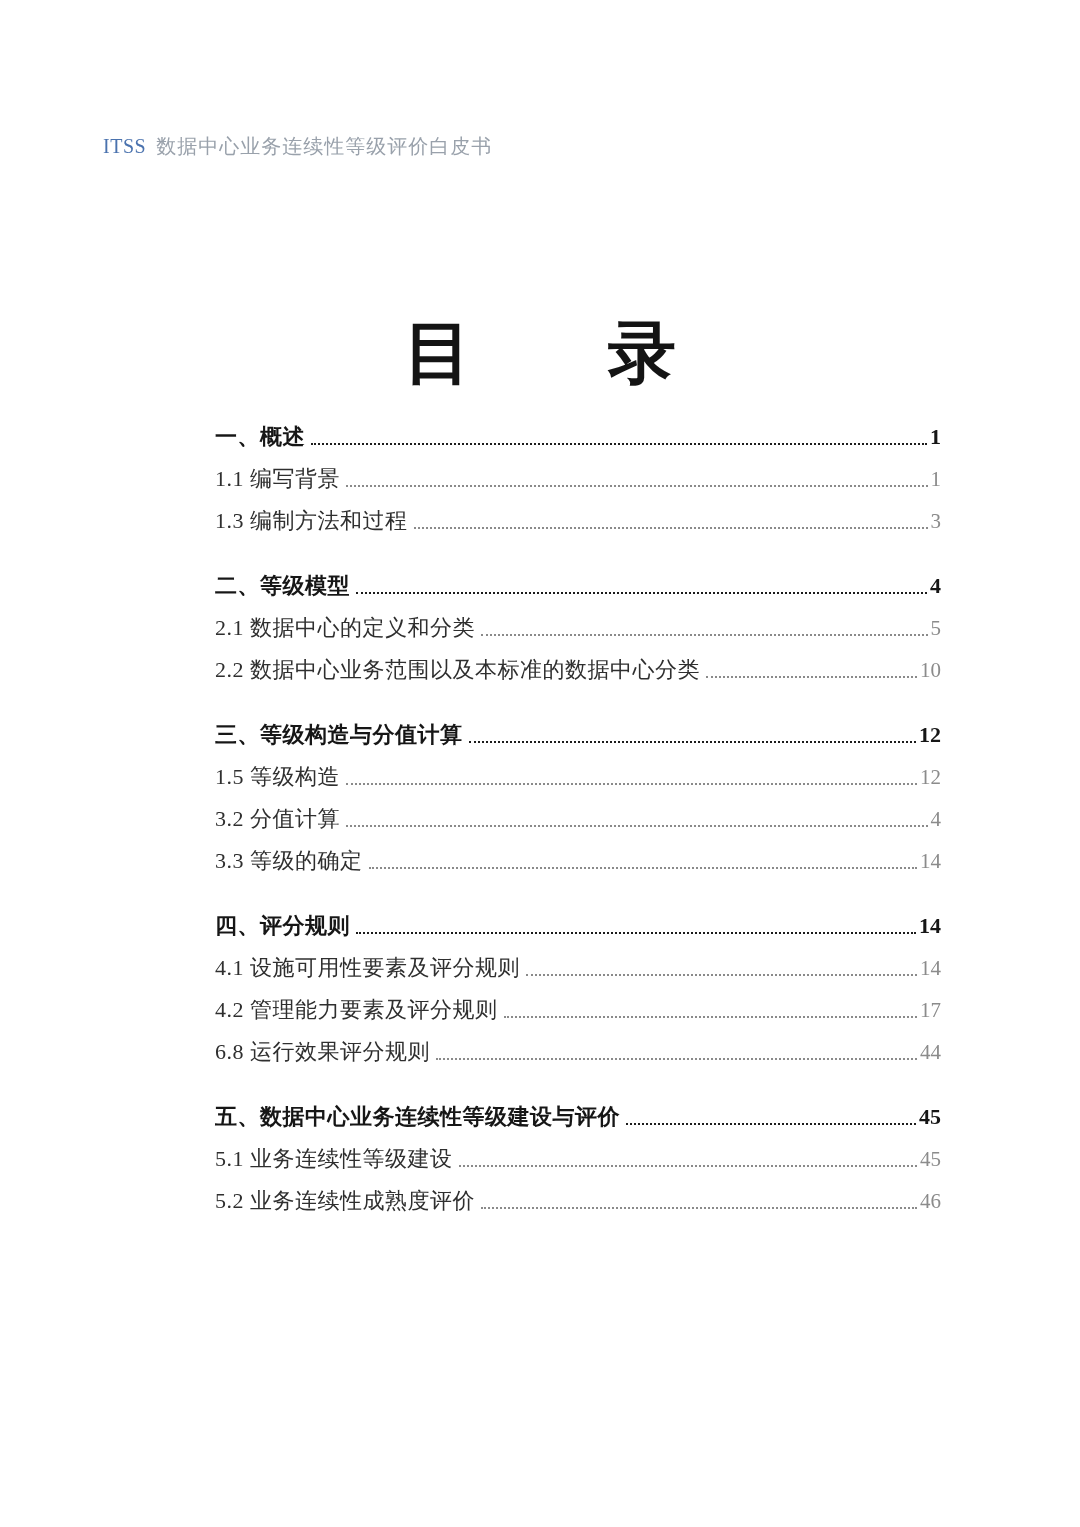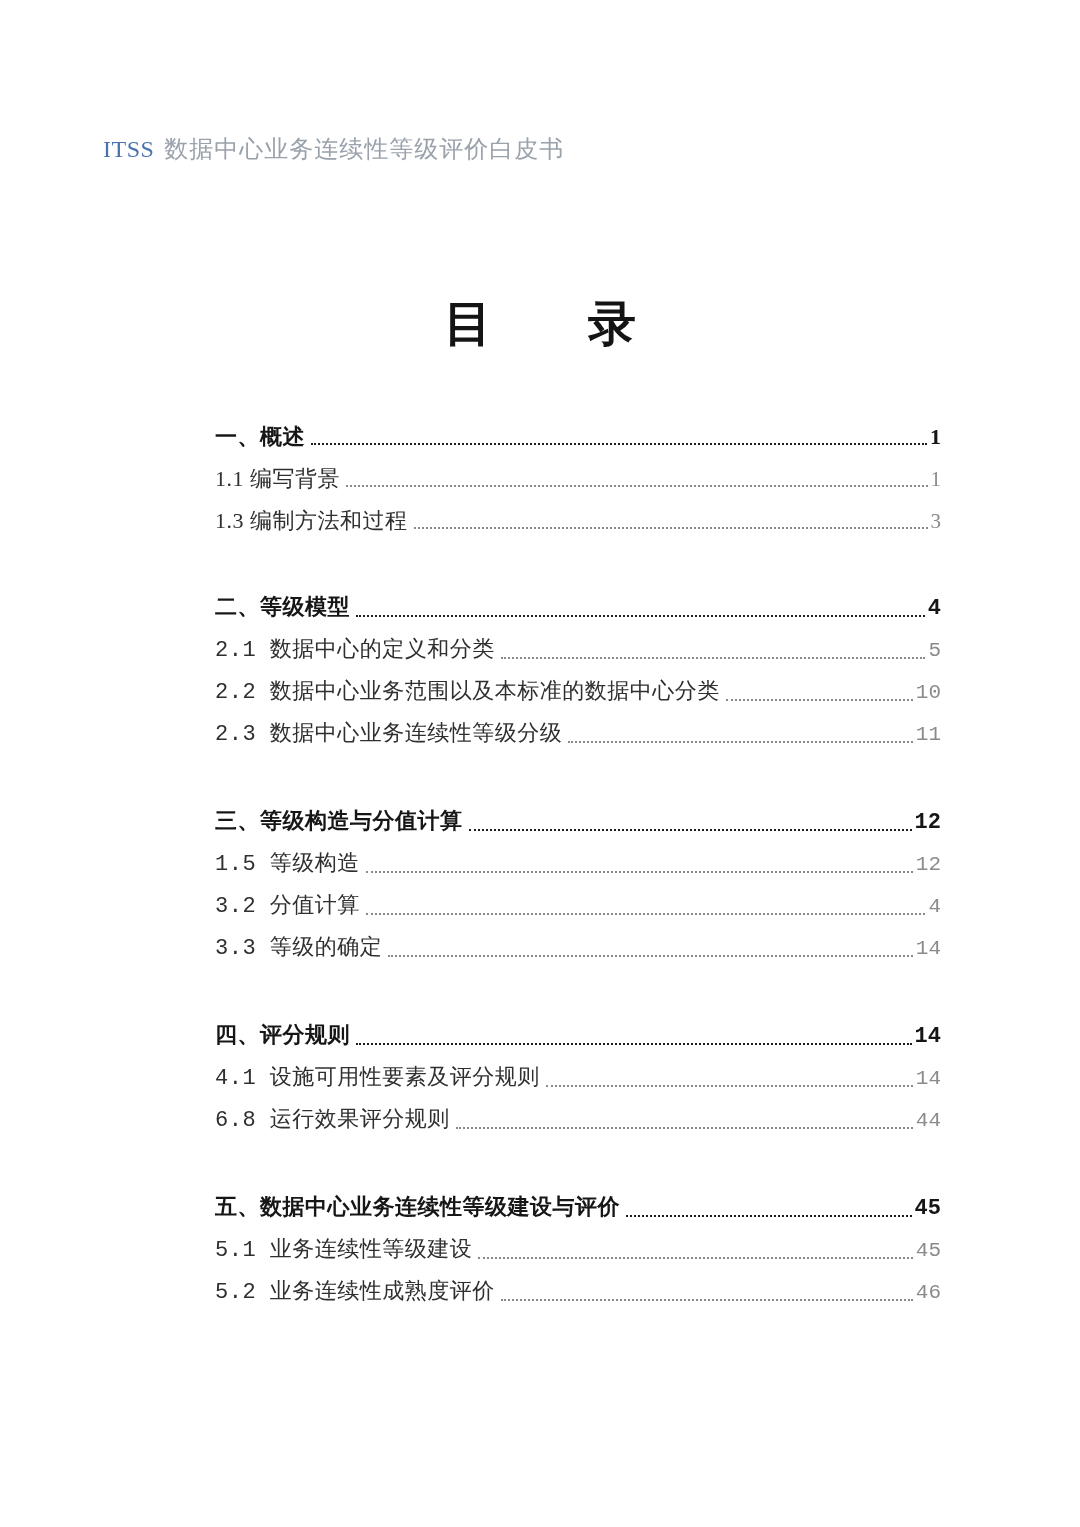--- a/index.html
+++ b/index.html
@@ -9,53 +9,53 @@
     position: relative;
     overflow: hidden;
     font-family: "Liberation Serif", "DejaVu Serif", serif;
   }
   .page { position: absolute; inset: 0; background: #ffffff; }
 
   
   .doc-header {
     position: absolute;
     left: 103px; top: 133px;
-    font-size: 24px;
+    font-size: 20px;
     white-space: nowrap;
     letter-spacing: 0.5px;
   }
   .doc-header .logo-text {
     color: #4a72ae;
     font-family: "Liberation Serif", "DejaVu Serif", serif;
     margin-right: 10px;
   }
   .doc-header .header-title {
     color: #99a1ab;
     font-family: "Liberation Sans", "DejaVu Sans", sans-serif;
     letter-spacing: 1px;
   }
 
   
   .doc-title {
     position: absolute;
-    top: 292px; left: 0; width: 100%;
+    top: 308px; left: 0; width: 100%;
     text-align: center;
-    font-size: 48px;
+    font-size: 68px;
     font-weight: 700;
     color: #141414;
     font-family: "Liberation Serif", "DejaVu Serif", serif;
   }
 
   
   .toc {
     position: absolute;
     left: 215px; top: 416px;
     width: 726px;
   }
-  .toc-group + .toc-group { margin-top: 46px; font-family: Liberation Mono, monospace; }
+  .toc-group + .toc-group { margin-top: 23px; }
   .toc-row {
     display: flex;
     align-items: baseline;
     height: 42px;
     line-height: 42px;
     font-size: 22px;
     color: #2f2f2f;
     white-space: nowrap;
   }
   .toc-row .label { flex: 0 0 auto; letter-spacing: 0.5px; }
@@ -113,25 +113,20 @@
         <div class="toc-row">
           <span class="label">2.1 数据中心的定义和分类</span>
           <span class="leader"></span>
           <span class="num">5</span>
         </div>
         <div class="toc-row">
           <span class="label">2.2 数据中心业务范围以及本标准的数据中心分类</span>
           <span class="leader"></span>
           <span class="num">10</span>
         </div>
-        <div class="toc-row">
-          <span class="label">2.3 数据中心业务连续性等级分级</span>
-          <span class="leader"></span>
-          <span class="num">11</span>
-        </div>
       </div>
       <div class="toc-group">
         <div class="toc-row bold">
           <span class="label">三、等级构造与分值计算</span>
           <span class="leader"></span>
           <span class="num">12</span>
         </div>
         <div class="toc-row">
           <span class="label">1.5 等级构造</span>
           <span class="leader"></span>
@@ -153,20 +148,25 @@
           <span class="label">四、评分规则</span>
           <span class="leader"></span>
           <span class="num">14</span>
         </div>
         <div class="toc-row">
           <span class="label">4.1 设施可用性要素及评分规则</span>
           <span class="leader"></span>
           <span class="num">14</span>
         </div>
         <div class="toc-row">
+          <span class="label">4.2 管理能力要素及评分规则</span>
+          <span class="leader"></span>
+          <span class="num">17</span>
+        </div>
+        <div class="toc-row">
           <span class="label">6.8 运行效果评分规则</span>
           <span class="leader"></span>
           <span class="num">44</span>
         </div>
       </div>
       <div class="toc-group">
         <div class="toc-row bold">
           <span class="label">五、数据中心业务连续性等级建设与评价</span>
           <span class="leader"></span>
           <span class="num">45</span>

